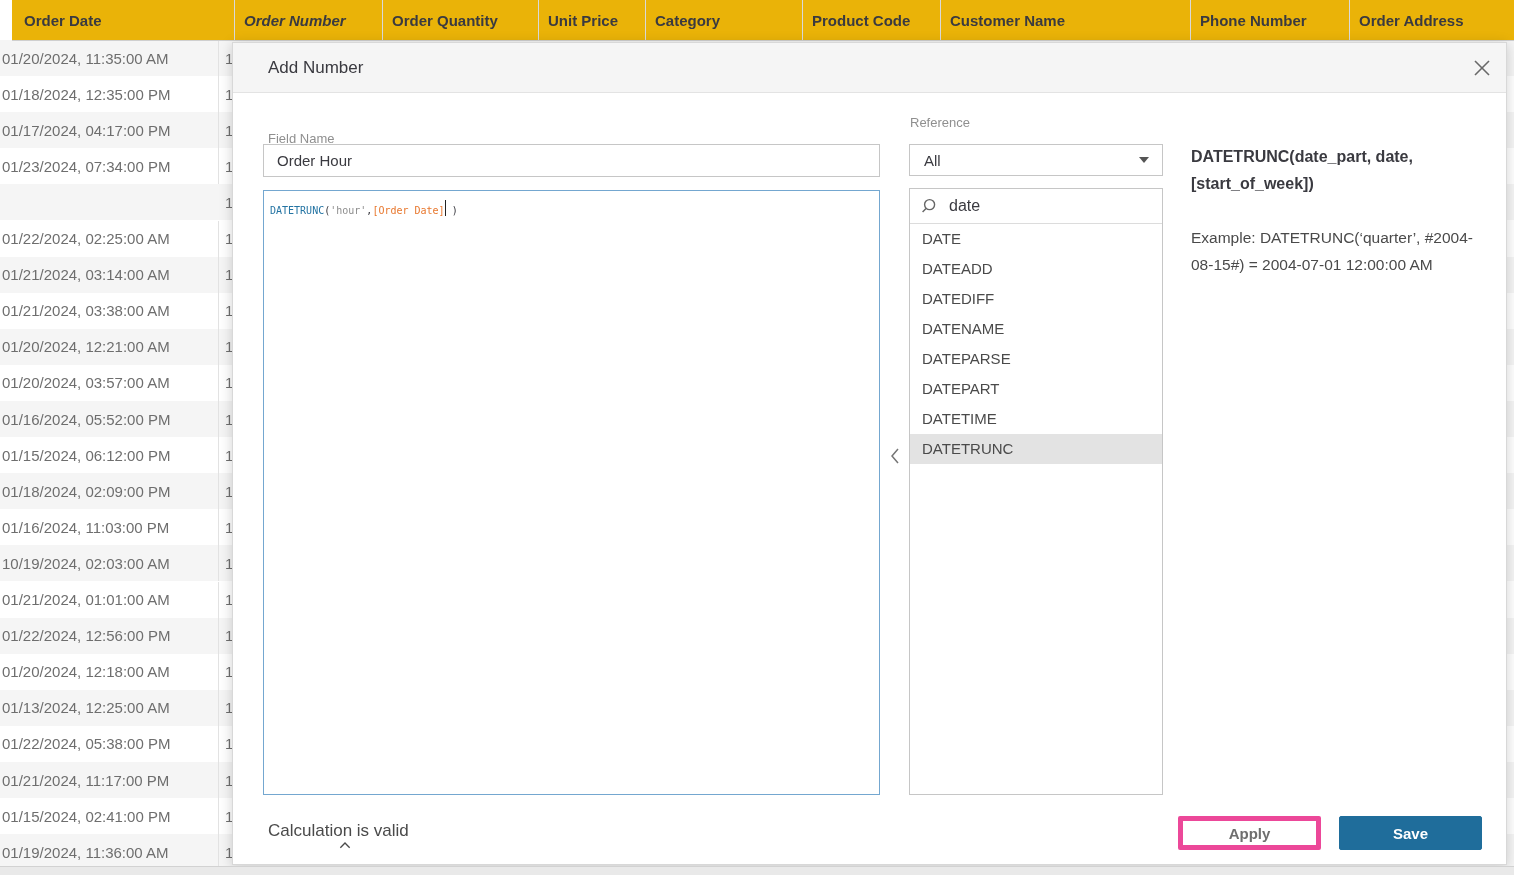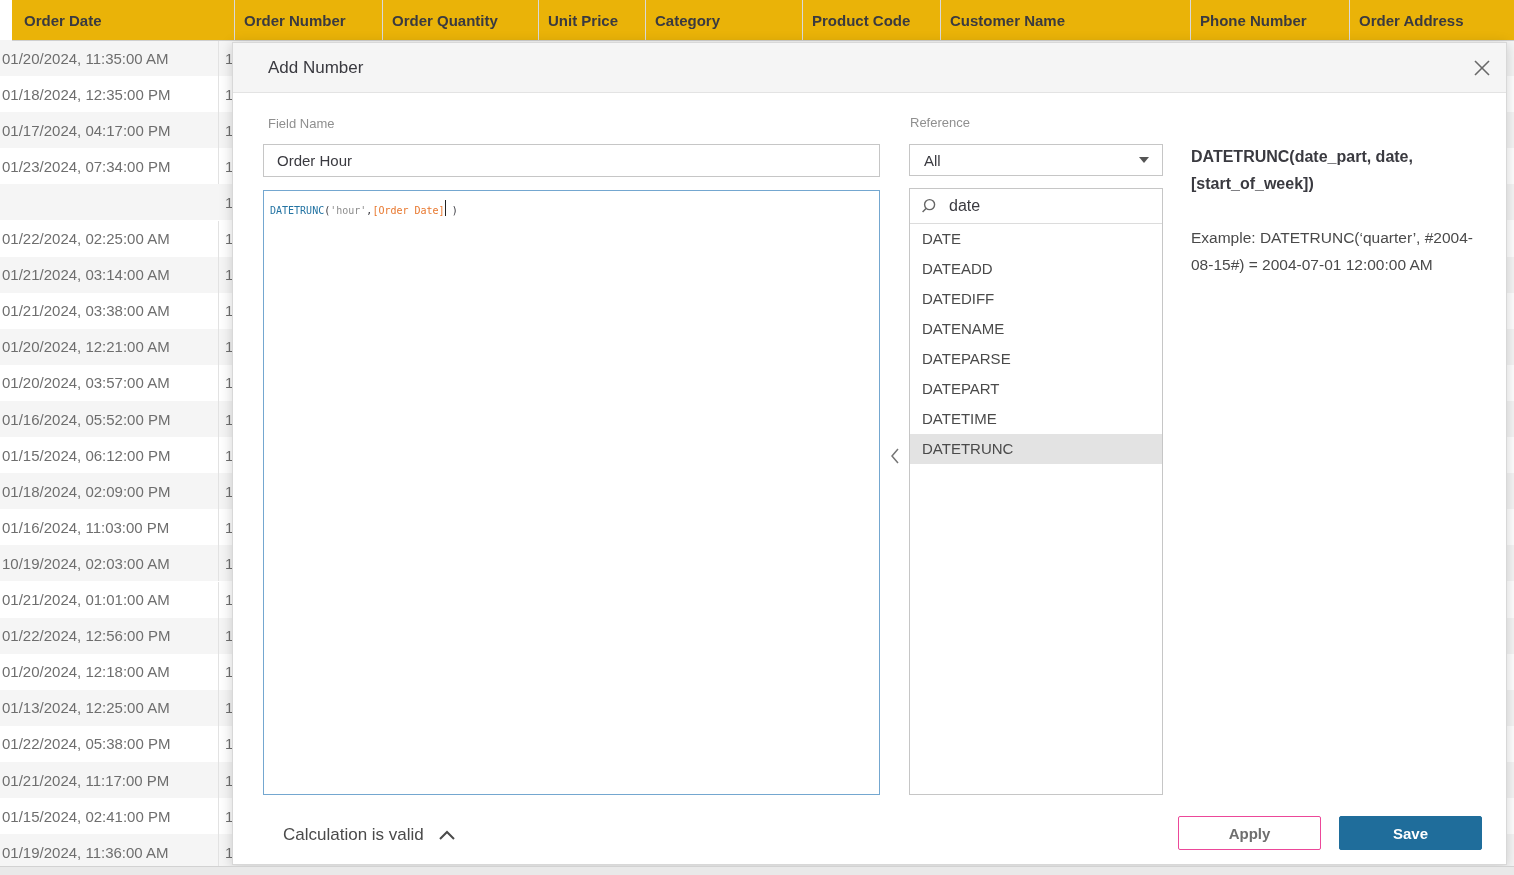--- a/index.html
+++ b/index.html
@@ -62,40 +62,40 @@
           white-space:nowrap;cursor:pointer;}
   .fn-item.selected{background:#e3e3e3;}
   .collapse-chevron{position:absolute;left:652px;top:400px;width:20px;height:26px;display:flex;
           align-items:center;justify-content:center;cursor:pointer;}
 
   .doc-panel{position:absolute;left:958px;top:100px;width:302px;}
   .doc-sig{font-size:16px;font-weight:700;color:#3a3a40;line-height:27px;margin:0 0 17px 0;}
   .doc-desc{font-size:15.5px;color:#4a4a4a;line-height:27px;margin:0;}
   .doc-example{font-size:15.5px;color:#4a4a4a;line-height:27px;margin:27px 0 0 0;}
 
-  .status-row{position:absolute;left:50px;top:778px;height:28px;display:flex;align-items:center;cursor:pointer;}
+  .status-row{position:absolute;left:35px;top:778px;height:28px;display:flex;align-items:center;cursor:pointer;flex-direction:column;}
   .status-text{font-size:17px;color:#4a4a4a;}
   .status-row svg{margin-left:14px;}
 
   .btn{position:absolute;top:773px;width:143px;height:34px;box-sizing:border-box;
        font-family:"Liberation Sans",sans-serif;font-size:15px;font-weight:700;
        border-radius:2px;cursor:pointer;}
-  .btn-apply{left:945px;background:#fff;border:1px solid #ec4899;color:#6e6e6e;}
+  .btn-apply{left:945px;background:#fff;border:5px solid #ec4899;color:#6e6e6e;}
   .btn-save{left:1106px;background:#1f6d9b;border:1px solid #1f6d9b;color:#fff;}
 </style>
 </head>
 <body>
 
 <div class="screen">
 
   <div class="t-header">
       <div class="h-cell" style="left: 0px; width: 222px;">
         <span>Order Date</span>
       </div>
-      <div class="h-cell" style="left: 222px; width: 148px;">
+      <div class="h-cell" style="left: 222px; width: 148px; font-style: italic;">
         <span>Order Number</span>
       </div>
       <div class="h-cell" style="left: 370px; width: 156px;">
         <span>Order Quantity</span>
       </div>
       <div class="h-cell" style="left: 526px; width: 107px;">
         <span>Unit Price</span>
       </div>
       <div class="h-cell" style="left: 633px; width: 157px;">
         <span>Category</span>
@@ -212,21 +212,21 @@
     <div class="d-titlebar">
       <span class="d-title">Add Number</span>
       <button class="d-close">
         <svg width="20" height="20" viewBox="0 0 20 20">
           <line x1="3" y1="3" x2="17" y2="17" stroke="#696969" stroke-width="1.6"></line>
           <line x1="17" y1="3" x2="3" y2="17" stroke="#696969" stroke-width="1.6"></line>
         </svg>
       </button>
     </div>
 
-    <div class="lbl" style="left:35px;top:73px;text-align:right;">Field Name</div>
+    <div class="lbl" style="left:35px;top:88px;text-align:right;">Field Name</div>
     <input class="fieldname-input" type="text" value="Order Hour" style="">
 
     <div class="formula-box"><span class="tok-fn">DATETRUNC</span><span class="tok-p">(</span><span class="tok-str">'hour'</span><span class="tok-p">,</span><span class="tok-field">[Order Date]</span><span class="caret-bar"></span><span class="tok-p"> )</span></div>
 
     <div class="lbl" style="left:677px;top:72px;">Reference</div>
     <div class="ref-select">
       <span class="ref-value">All</span>
       <span class="caret-down"></span>
     </div>
 

